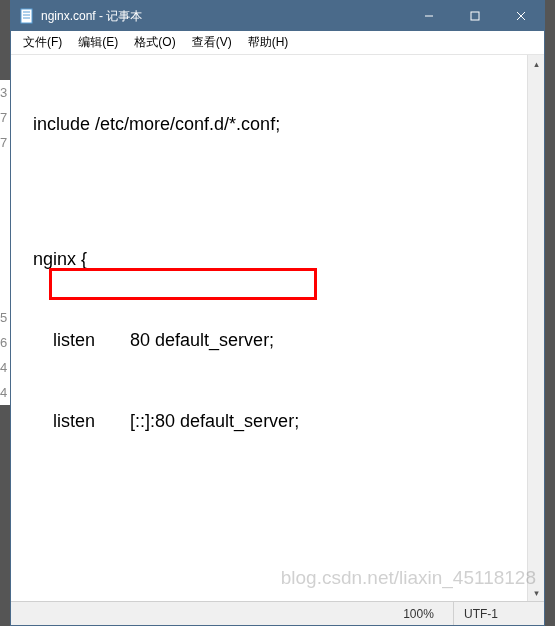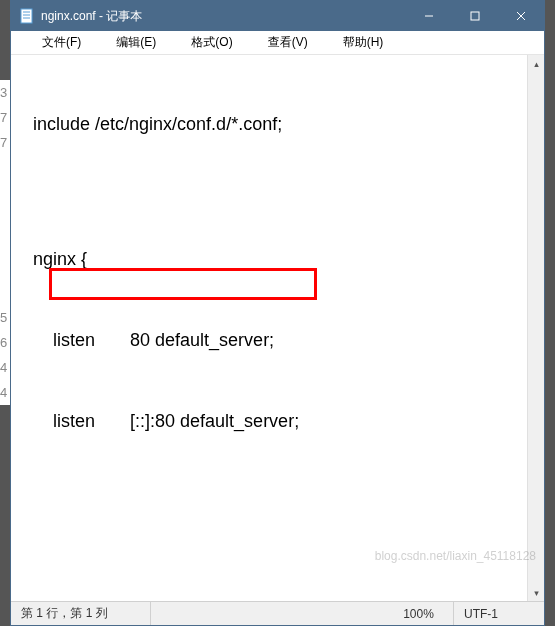--- a/index.html
+++ b/index.html
@@ -53,21 +53,20 @@
     background: #fff;
     display: flex;
     align-items: center;
     font-size: 12px;
     padding: 0 4px;
     border-bottom: 1px solid #e5e5e5;
   }
   .menuitem {
     padding: 2px 8px;
     cursor: pointer;
-    margin-left: 19px;
   }
   .editor-wrap {
     flex: 1;
     position: relative;
     overflow: hidden;
     background: #fff;
   }
   .editor {
     padding: 2px 0 2px 2px;
     font-family: "Microsoft YaHei", "Segoe UI", sans-serif;
@@ -110,22 +109,22 @@
     height: 100%;
     display: flex;
     align-items: center;
     padding: 0 10px;
     border-right: 1px solid #d0d0d0;
   }
   .statusbar .spacer { flex: 1; border-right: 1px solid #d0d0d0; }
   .watermark {
     position: absolute;
     right: 8px;
-    bottom: 38px;
-    font-size: 12px;
+    bottom: 12px;
+    font-size: 19px;
     color: rgba(120,120,120,0.35);
     pointer-events: none;
   }
   .left-fragment {
     position: absolute;
     left: 0; top: 80px;
     width: 10px;
     background: #fff;
     color: #888;
     font-size: 13px;
@@ -181,21 +180,21 @@
   <div class="menubar">
     <div class="menuitem">文件(F)</div>
     <div class="menuitem">编辑(E)</div>
     <div class="menuitem">格式(O)</div>
     <div class="menuitem">查看(V)</div>
     <div class="menuitem">帮助(H)</div>
   </div>
 
   <div class="editor-wrap">
     <div class="editor">
-      <div class="line">    include /etc/nginx/conf.d/*.conf;</div>
+      <div class="line">    include /etc/more/conf.d/*.conf;</div>
       <div class="line"></div>
       <div class="line">    nginx {</div>
       <div class="line">        listen       80 default_server;</div>
       <div class="line">        listen       [::]:80 default_server;</div>
       
       
       <div class="line"></div>
       
       
       
@@ -209,18 +208,17 @@
       <div class="highlight-box" style="left:38px; top:213px; width:268px; height:32px;"></div>
     </div>
     <div class="scrollbar-v">
       <div class="scroll-arrow">▴</div>
       <div style="position:absolute;bottom:0;" class="scroll-arrow">▾</div>
     </div>
     <div class="watermark">blog.csdn.net/liaxin_45118128</div>
   </div>
 
   <div class="statusbar">
-    <div class="cell" style="width:140px">第 1 行，第 1 列</div>
     <div class="spacer"></div>
     <div class="cell" style="width:70px;justify-content:center">100%</div>
     <div class="cell" style="width:90px;border-right:none">UTF-1</div>
   </div>
 </div>
 
 </body></html>

